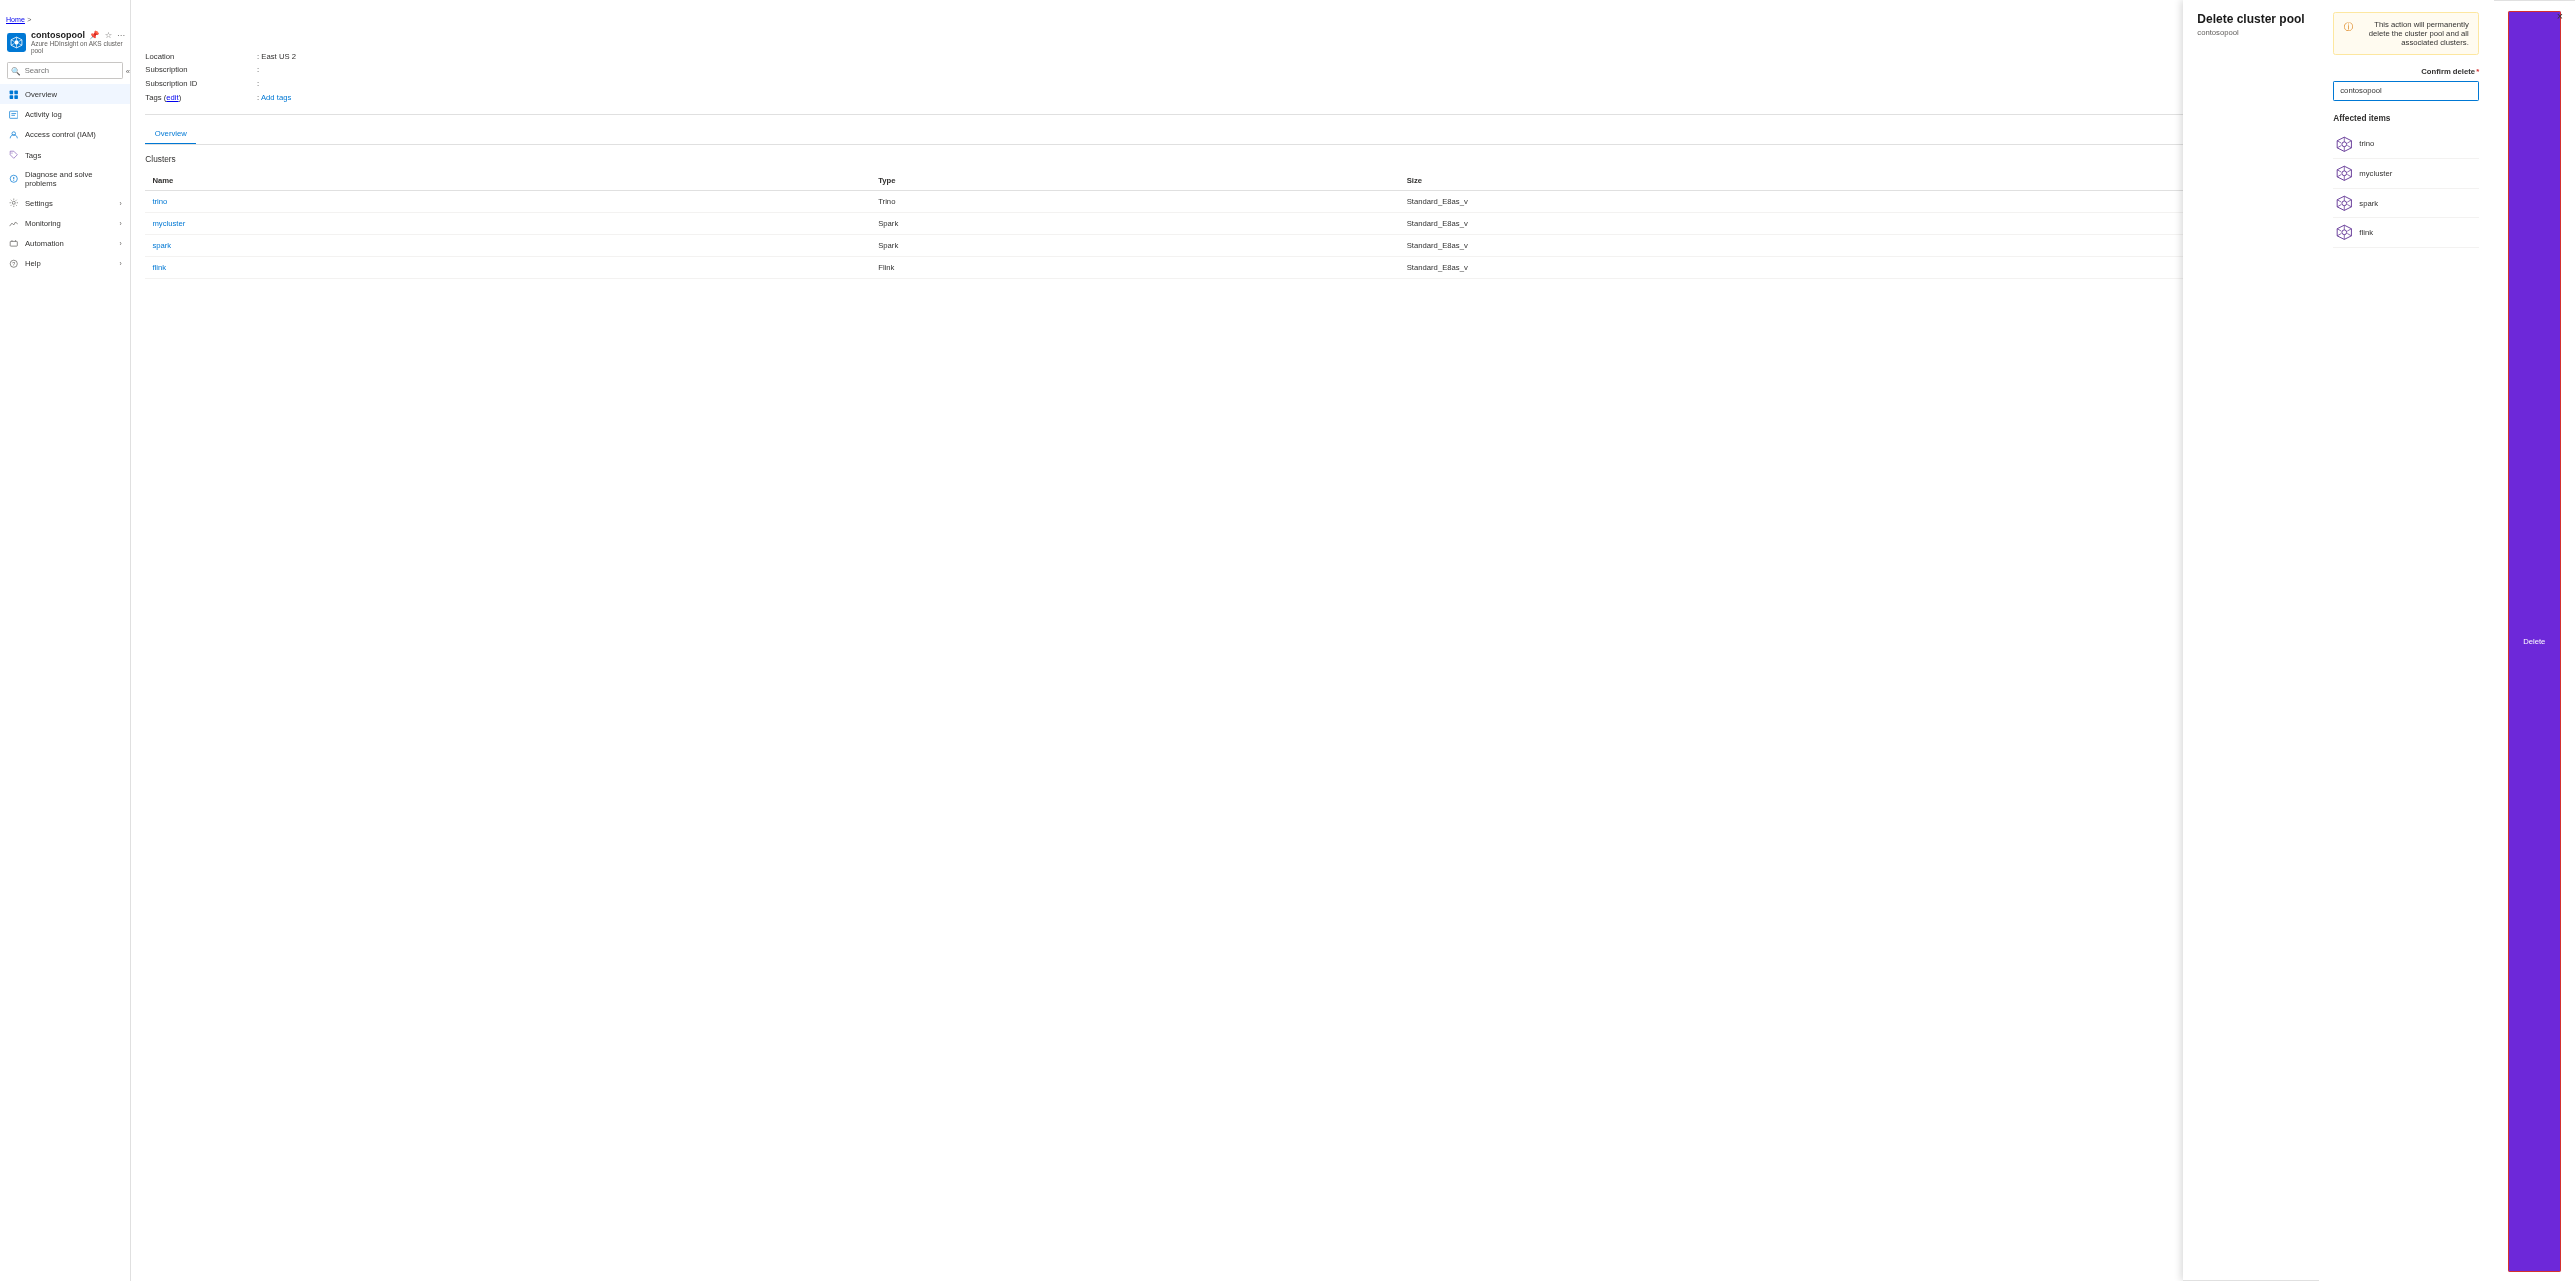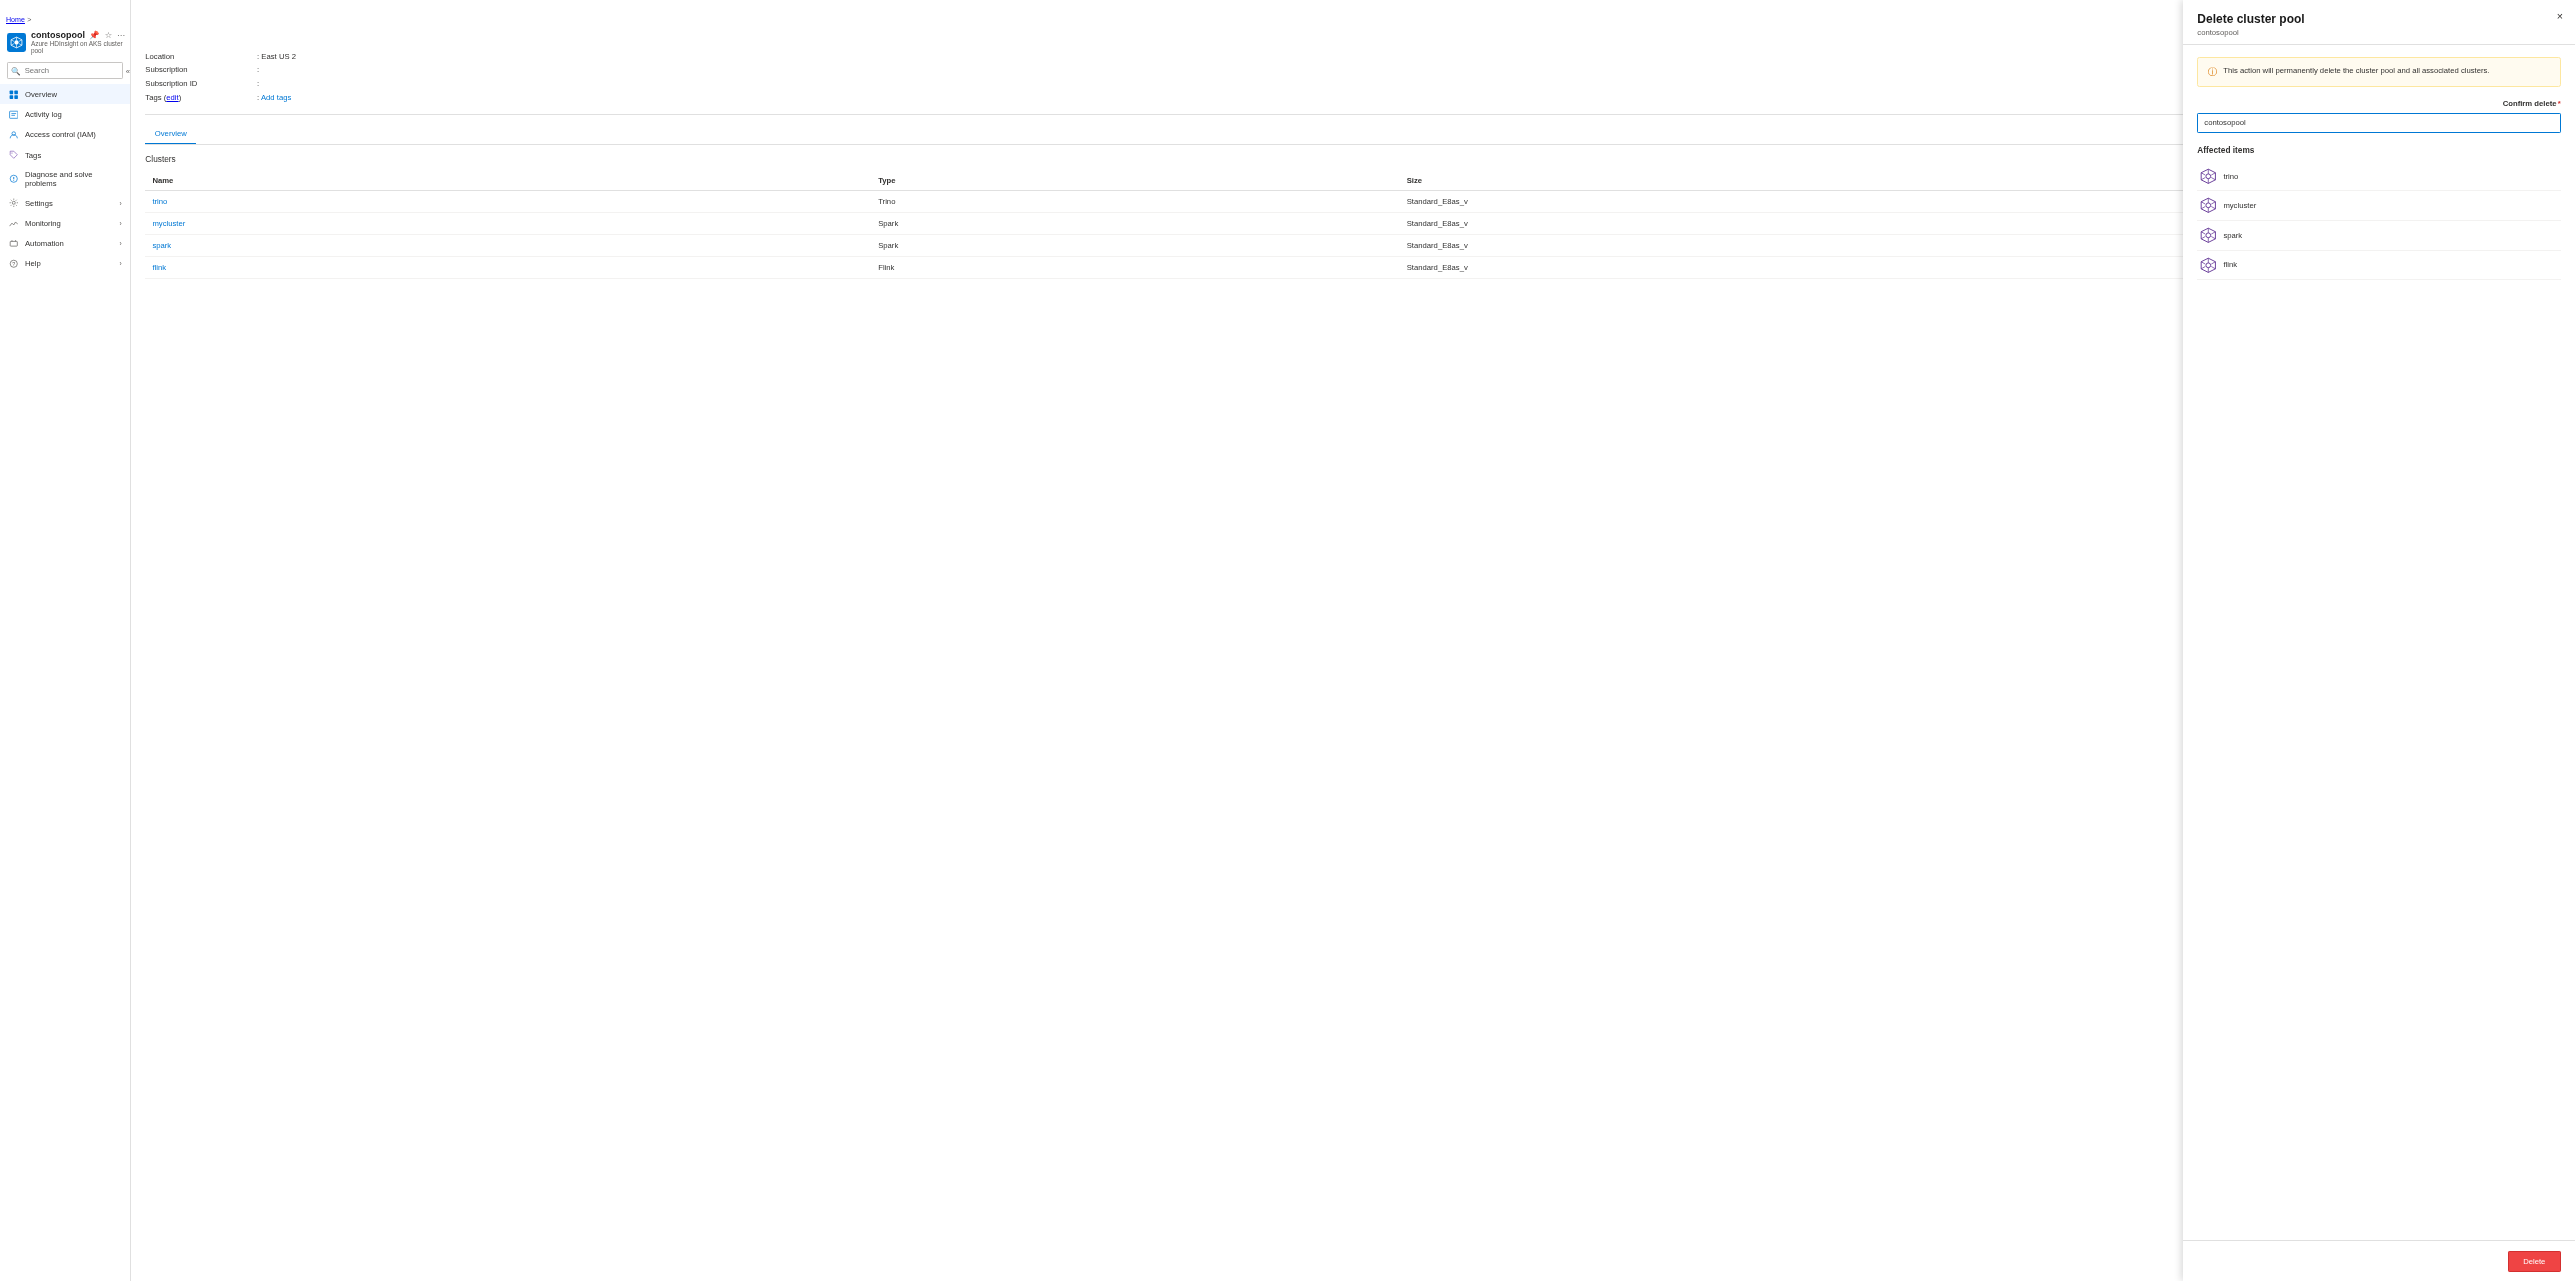--- a/index.html
+++ b/index.html
@@ -40,21 +40,21 @@
     .tab-item { padding: 4.8px 9.5px; cursor: pointer; font-size: 7.7px; color: #323130; border-bottom: 1.2px solid transparent; }
     .tab-item.active { color: #0078d4; border-bottom: 1.2px solid #0078d4; font-weight: 500; }
 
     .clusters-label { font-size: 8.3px; color: #323130; font-weight: 400; margin-bottom: 7.1px; }
     table { width: 100%; border-collapse: collapse; }
     th { text-align: left; padding: 4.8px 7.1px; color: #323130; font-weight: 600; font-size: 7.7px; border-bottom: 0.6px solid #e0e0e0; }
     td { padding: 6px 7.1px; font-size: 7.7px; border-bottom: 0.6px solid #f3f2f1; }
     td a { color: #0078d4; text-decoration: none; }
 
     
-    .panel-overlay { position: fixed; top: 0; right: 0; bottom: 0; width: 392px; background: #fff; box-shadow: -2.4px 0 7.1px rgba(0,0,0,0.15); display: flex; flex-direction: column; z-index: 100; }
+    .panel-overlay { position: fixed; top: 0; right: 0; bottom: 0; width: 392px; background: #fff; box-shadow: -2.4px 0 7.1px rgba(0,0,0,0.15); display: flex; flex-direction: row; z-index: 100; }
     .panel-header { padding: 12px 14.3px 7.1px 14.3px; border-bottom: 0.6px solid #e0e0e0; }
     .panel-title { font-size: 12px; font-weight: 600; color: #1a1a1a; margin-bottom: 2.4px; }
     .panel-subtitle { font-size: 7.7px; color: #605e5c; }
     .panel-close { position: absolute; top: 9.5px; right: 12px; font-size: 10.7px; cursor: pointer; color: #323130; background: none; border: none; }
 
     .panel-body { flex: 1; padding: 12px 14.3px; overflow-y: auto; }
 
     .warning-box { background: #fffbf0; border: 0.6px solid #fde7a0; border-radius: 2.4px; padding: 7.1px 9.5px; display: flex; gap: 6px; align-items: flex-start; margin-bottom: 12px; }
     .warning-box .warn-icon { color: #d97706; font-size: 9.5px; flex-shrink: 0; margin-top: 0.6px; }
     .warning-box .warn-text { font-size: 7.7px; color: #323130; text-align: right; }
@@ -62,21 +62,21 @@
     .confirm-label { font-size: 7.7px; font-weight: 600; color: #323130; margin-bottom: 5px; text-align: right; }
     .confirm-label .required { color: #d32f2f; margin-left: 1.2px; }
     .confirm-input { width: 100%; padding: 4.2px 6px; border: 0.6px solid #0078d4; border-radius: 1.2px; font-size: 7.7px; color: #333; outline: none; }
 
     .affected-label { font-size: 8.3px; font-weight: 600; color: #323130; margin: 12px 0 7.1px 0; }
     .affected-item { display: flex; align-items: center; gap: 7.1px; padding: 6px 2.4px; border-bottom: 0.6px solid #f3f2f1; }
     .affected-item .item-icon { width: 16.6px; height: 16.6px; flex-shrink: 0; }
     .affected-item .item-name { font-size: 7.7px; color: #323130; }
 
     .panel-footer { padding: 9.5px 14.3px; border-top: 0.6px solid #e0e0e0; display: flex; justify-content: flex-end; }
-    .delete-btn { background: #ef4444; color: #fff; border: 1.2px solid #d32f2f; padding: 4.8px 14.3px; font-size: 7.7px; font-weight: 500; cursor: pointer; border-radius: 1.2px; }
+    .delete-btn { background: #6d28d9; color: #fff; border: 1.2px solid #d32f2f; padding: 4.8px 14.3px; font-size: 7.7px; font-weight: 500; cursor: pointer; border-radius: 1.2px; }
   </style>
 </head>
 <body>
 
 <div class="breadcrumb">
   <a href="#">Home</a>
   <span>&gt;</span>
 </div>
 
 <div class="sidebar">

